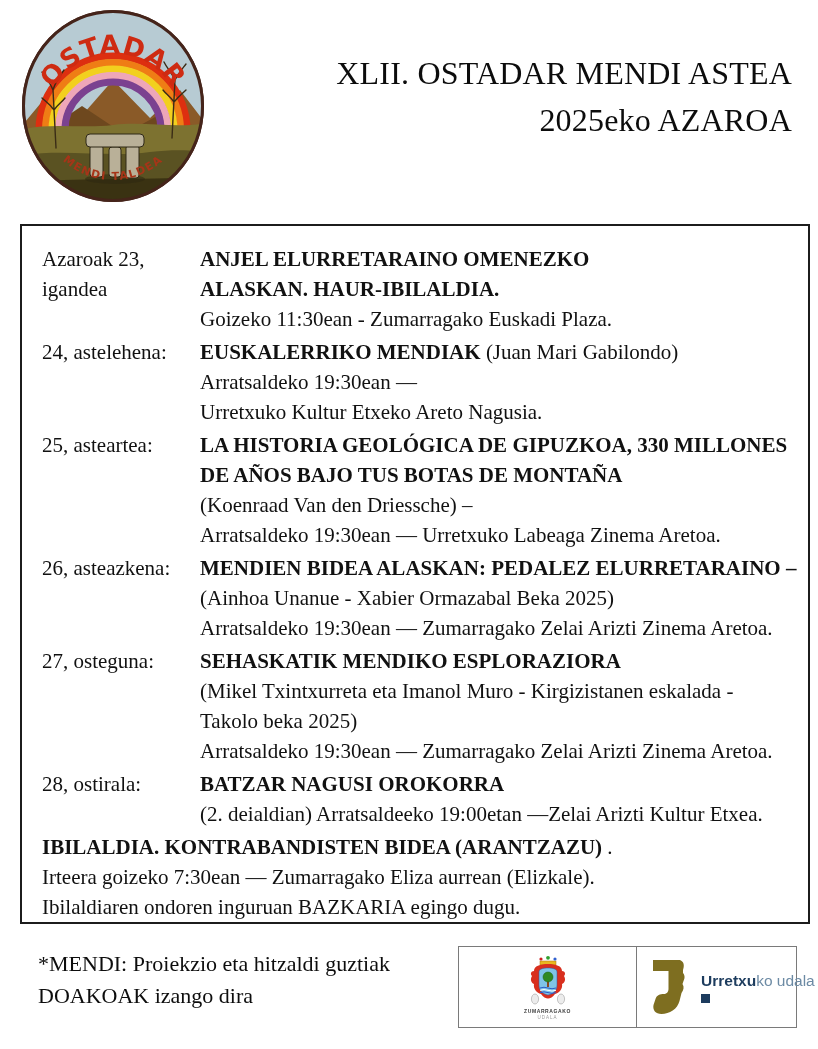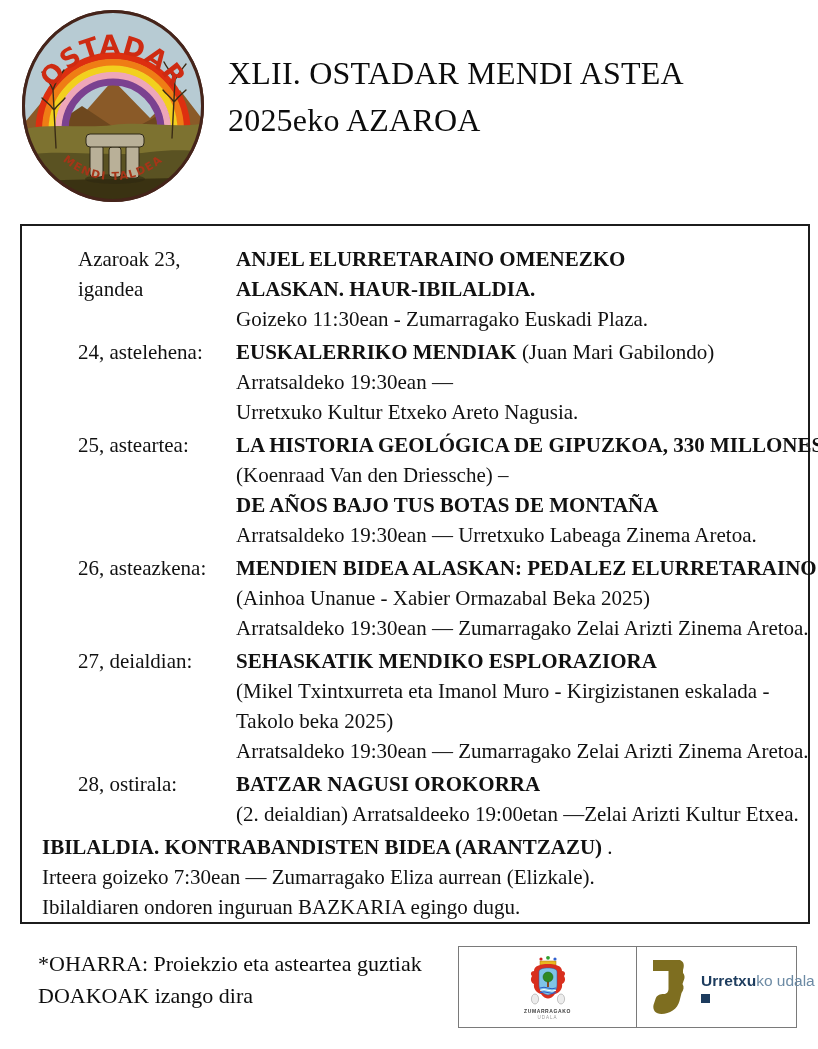--- a/index.html
+++ b/index.html
@@ -3,31 +3,31 @@
 <meta charset="utf-8">
 <style>
   html,body { margin:0; padding:0; background:#ffffff; }
   .page {
     position:relative; width:818px; height:1049px; background:#ffffff;
     font-family:"Liberation Serif", serif; color:#111; overflow:hidden;
   }
 
   
   .ostadar-logo { position:absolute; left:20px; top:8px; width:186px; height:196px; }
-  .title-block { position:absolute; left:228px; top:50px; width:564px; text-align:left;
+  .title-block { position:absolute; left:228px; top:50px; width:564px; text-align:right;
                  font-size:32px; line-height:47px; color:#0c0c0c; letter-spacing:0.2px; }
 
   
   .schedule-box {
     position:absolute; left:20px; top:224px; width:790px; height:700px;
     border:2px solid #1c1c1c; box-sizing:border-box; background:#fff;
     padding:18px 6px 0 20px;
   }
   .srow { display:flex; margin-bottom:3px; font-size:21px; line-height:30px; }
-  .date-cell { width:158px; flex:none;margin-left:36px; }
+  .date-cell { width:158px; flex:none; }
   .content-cell { flex:1; min-width:0; }
   .line { white-space:nowrap; }
   .bld { font-weight:bold; }
 
   
   .footer-note { position:absolute; left:38px; top:948px; font-size:22px; line-height:32px; color:#0d0d0d; }
 
   .logos-box { position:absolute; left:458px; top:946px; width:339px; height:82px;
                border:1px solid #7a7a7a; box-sizing:border-box; display:flex; background:#fff; }
   .cell-zumarraga { width:178px; flex:none; border-right:1px solid #7a7a7a; box-sizing:border-box;
@@ -121,40 +121,40 @@
         <div class="line"><span class="bld"></span><span>Urretxuko Kultur Etxeko Areto Nagusia.</span></div>
       </div>
     </div>
 
     <div class="srow">
       <div class="date-cell">
         <div class="line">25, asteartea:</div>
       </div>
       <div class="content-cell">
         <div class="line"><span class="bld">LA HISTORIA GEOLÓGICA DE GIPUZKOA, 330 MILLONES</span><span></span></div>
+        <div class="line"><span class="bld">DE AÑOS BAJO TUS BOTAS DE MONTAÑA</span><span></span></div>
         <div class="line"><span class="bld"></span><span>(Koenraad Van den Driessche) –</span></div>
-        <div class="line"><span class="bld">DE AÑOS BAJO TUS BOTAS DE MONTAÑA</span><span></span></div>
         <div class="line"><span class="bld"></span><span>Arratsaldeko 19:30ean — Urretxuko Labeaga Zinema Aretoa.</span></div>
       </div>
     </div>
 
     <div class="srow">
       <div class="date-cell">
         <div class="line">26, asteazkena:</div>
       </div>
       <div class="content-cell">
         <div class="line"><span class="bld">MENDIEN BIDEA ALASKAN: PEDALEZ ELURRETARAINO –</span><span></span></div>
         <div class="line"><span class="bld"></span><span>(Ainhoa Unanue - Xabier Ormazabal Beka 2025)</span></div>
         <div class="line"><span class="bld"></span><span>Arratsaldeko 19:30ean —  Zumarragako Zelai Arizti Zinema Aretoa.</span></div>
       </div>
     </div>
 
     <div class="srow">
       <div class="date-cell">
-        <div class="line">27, deialdian:</div>
+        <div class="line">27, osteguna:</div>
       </div>
       <div class="content-cell">
         <div class="line"><span class="bld">SEHASKATIK MENDIKO ESPLORAZIORA</span><span></span></div>
         <div class="line"><span class="bld"></span><span>(Mikel Txintxurreta eta Imanol Muro - Kirgizistanen eskalada -</span></div>
         <div class="line"><span class="bld"></span><span>Takolo beka 2025)</span></div>
         <div class="line"><span class="bld"></span><span>Arratsaldeko 19:30ean —  Zumarragako Zelai Arizti Zinema Aretoa.</span></div>
       </div>
     </div>
 
     <div class="srow">
@@ -171,21 +171,21 @@
       <div class="content-cell">
         <div class="line"><span class="bld">IBILALDIA. KONTRABANDISTEN BIDEA (ARANTZAZU)</span><span> .</span></div>
         <div class="line"><span class="bld"></span><span>Irteera goizeko 7:30ean — Zumarragako Eliza aurrean (Elizkale).</span></div>
         <div class="line"><span class="bld"></span><span>Ibilaldiaren ondoren inguruan BAZKARIA egingo dugu.</span></div>
       </div>
     </div>
 
   </div>
 
   <div class="footer-note">
-    <div>*OHARRA: Proiekzio eta asteartea guztiak</div>
+    <div>*MENDI: Proiekzio eta hitzaldi guztiak</div>
     <div>DOAKOAK izango dira</div>
   </div>
 
   <div class="logos-box">
 
     <div class="cell-zumarraga">
       <svg width="44" height="52" viewBox="0 0 44 52">
         <g>
           <rect x="14" y="6" width="16" height="4" fill="#e8b820" stroke="#b07010" stroke-width="0.5"></rect>
           <circle cx="15" cy="4" r="1.6" fill="#d02020"></circle>

